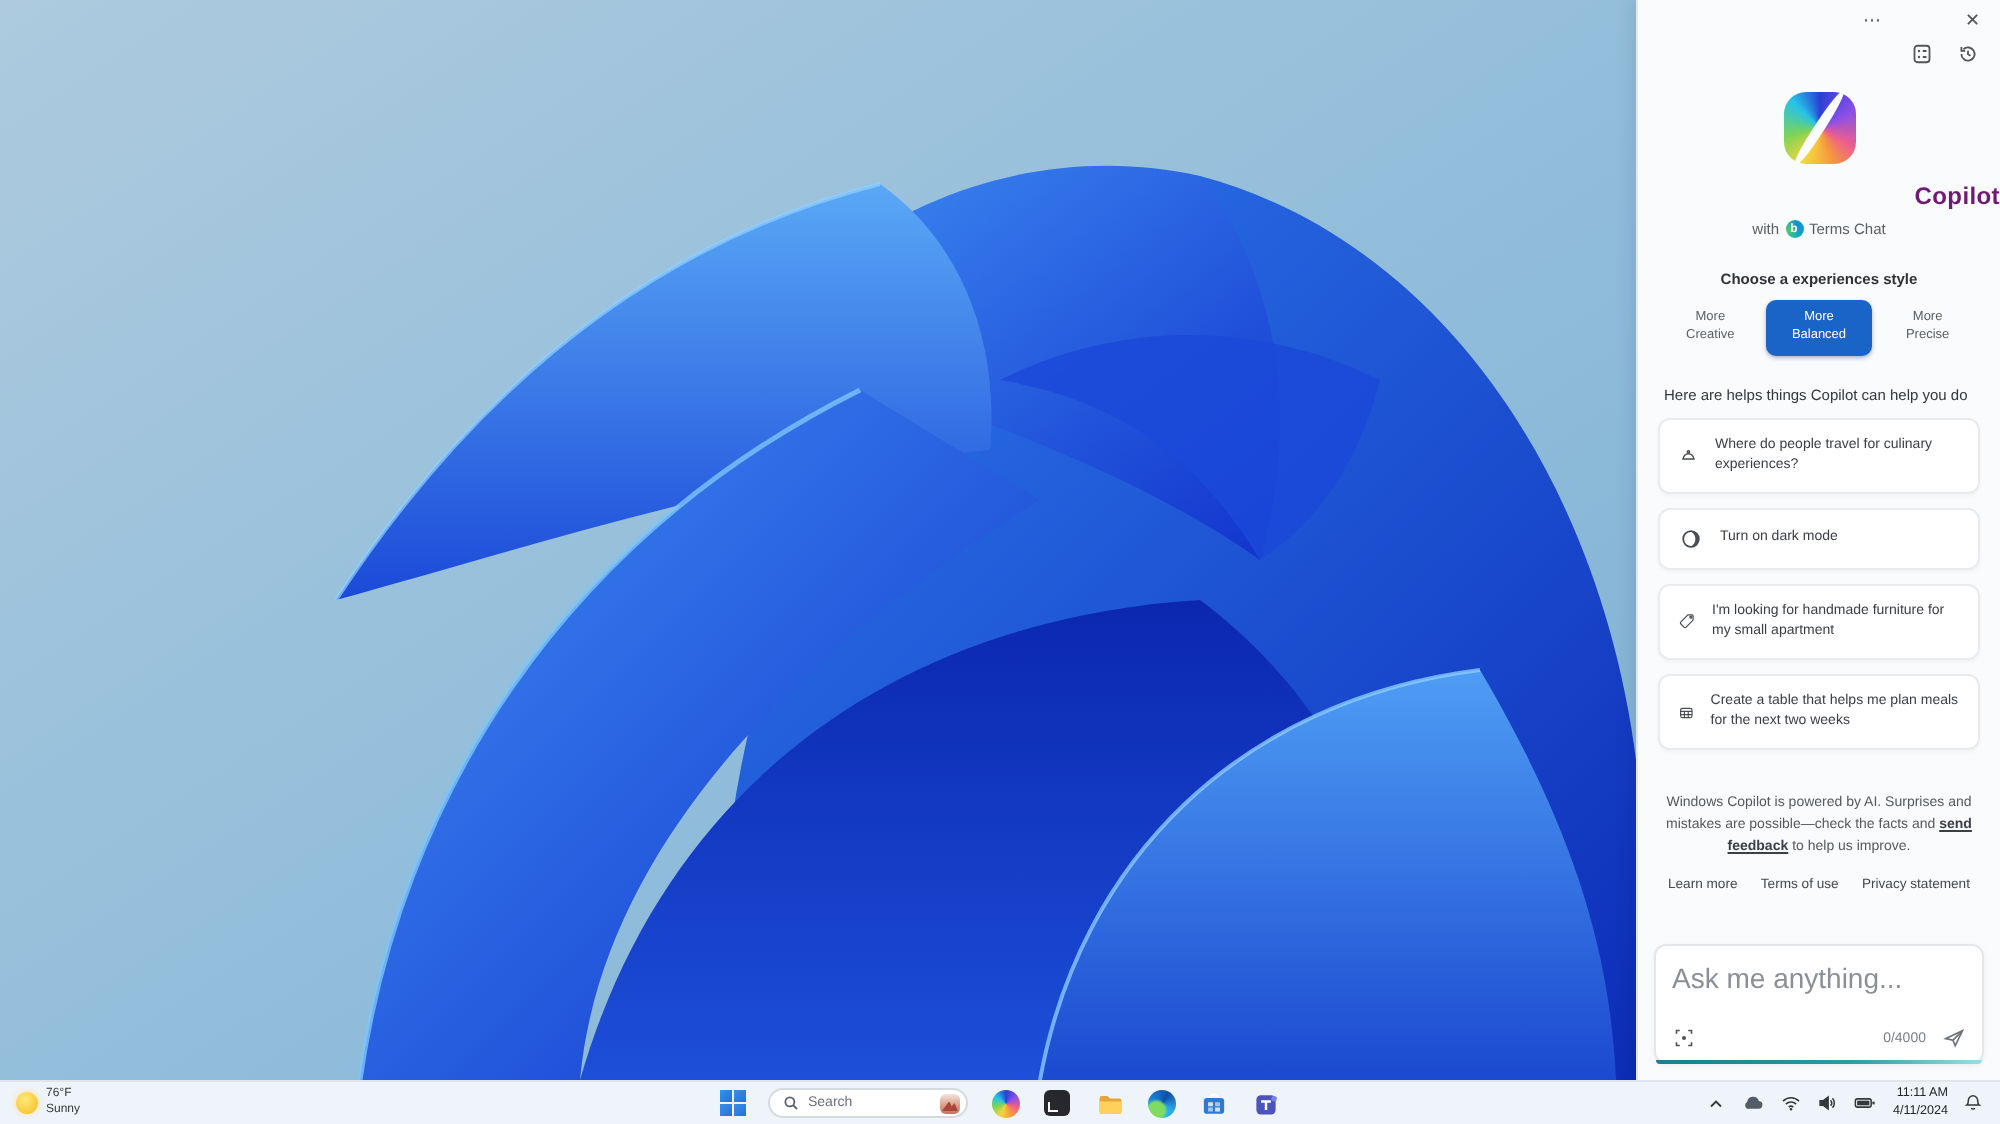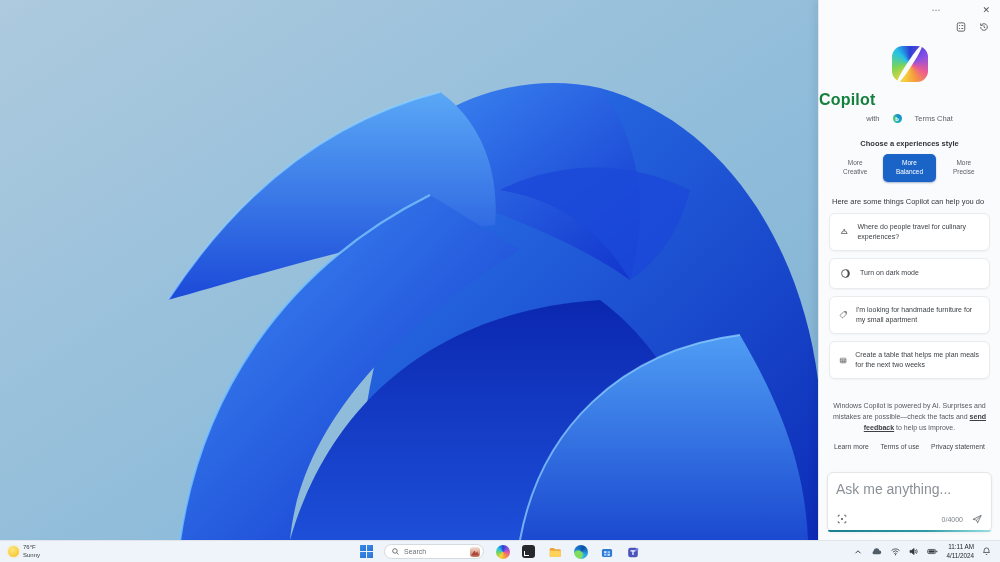--- a/index.html
+++ b/index.html
@@ -16,22 +16,22 @@
     box-shadow:-3px 0 8px rgba(0,0,0,.08); }
   .win-controls { display:flex; justify-content:flex-end; gap:42px; padding:5px 10px 0; }
   .win-controls button { background:none; border:none; font-size:9px; color:#555; cursor:pointer; line-height:10px; }
   .panel-toolbar { display:flex; justify-content:flex-end; gap:11px; padding:6px 10px 0; }
   .icon-btn { background:none; border:none; padding:0; cursor:pointer; display:flex; }
   .logo { width:36px; height:36px; border-radius:11px; margin:13px auto 0; position:relative;
     background:conic-gradient(from 0deg, #2a3fd4 0deg, #8a4fe8 62deg, #ee5d8e 120deg, #f59a3c 160deg,
       #f5d43f 205deg, #7ed454 255deg, #25c2e8 315deg, #2a3fd4 360deg); }
   .logo::after { content:""; position:absolute; left:44%; top:-12%; width:15%; height:124%;
     background:#fafbfc; transform:rotate(33deg); border-radius:45%; }
-  .panel-title { font-size:16px; font-weight:700; color:#15803d; text-align:left; margin-top:9px; letter-spacing:.2px; }
-  .subtitle { display:flex; justify-content:center; align-items:center; gap:13px; margin-top:5px;
+  .panel-title { font-size:12px; font-weight:700; color:#701a75; text-align:right; margin-top:9px; letter-spacing:.2px; }
+  .subtitle { display:flex; justify-content:center; align-items:center; gap:3px; margin-top:5px;
     font-size:7.5px; color:#5a5f64; }
   .bing-badge { width:9px; height:9px; border-radius:50%; color:#fff; font-size:6px; font-weight:700;
     display:flex; align-items:center; justify-content:center;
     background:conic-gradient(from 140deg, #12a5c9, #4ecb71, #0e8fd4, #12a5c9); }
   .style-label { text-align:center; font-size:7.5px; font-weight:700; color:#2f3338; margin-top:16px; }
   .segmented { display:flex; margin:6px 10px 0; gap:2px; }
   .seg-btn { flex:1; border:none; background:transparent; border-radius:5px; padding:5px 2px;
     font-family:inherit; font-size:6.5px; line-height:1.35; color:#5a5f64; cursor:pointer; }
   .seg-btn.selected { background:#1a63c7; color:#fff; box-shadow:0 1px 2px rgba(0,40,120,.35); }
   .seg-btn span { display:block; }
@@ -177,21 +177,21 @@
       <button class="seg-btn selected">
         <span>More</span>
         <span>Balanced</span>
       </button>
       <button class="seg-btn">
         <span>More</span>
         <span>Precise</span>
       </button>
     </div>
 
-    <div class="suggest-heading">Here are some things Copilot can help you do</div>
+    <div class="suggest-heading">Here are helps things Copilot can help you do</div>
 
     <div class="card">
       <svg class="ic" width="13" height="13" viewBox="0 0 16 16" fill="none" stroke="#4a4e53" stroke-width="1.1">
         <path d="M3.2 11 h9.6 M4 11 a4 4 0 0 1 8 0"></path>
         <circle cx="8" cy="5.6" r="0.9"></circle>
       </svg>
       <span class="txt">Where do people travel for culinary experiences?</span>
     </div>
 
     <div class="card">

